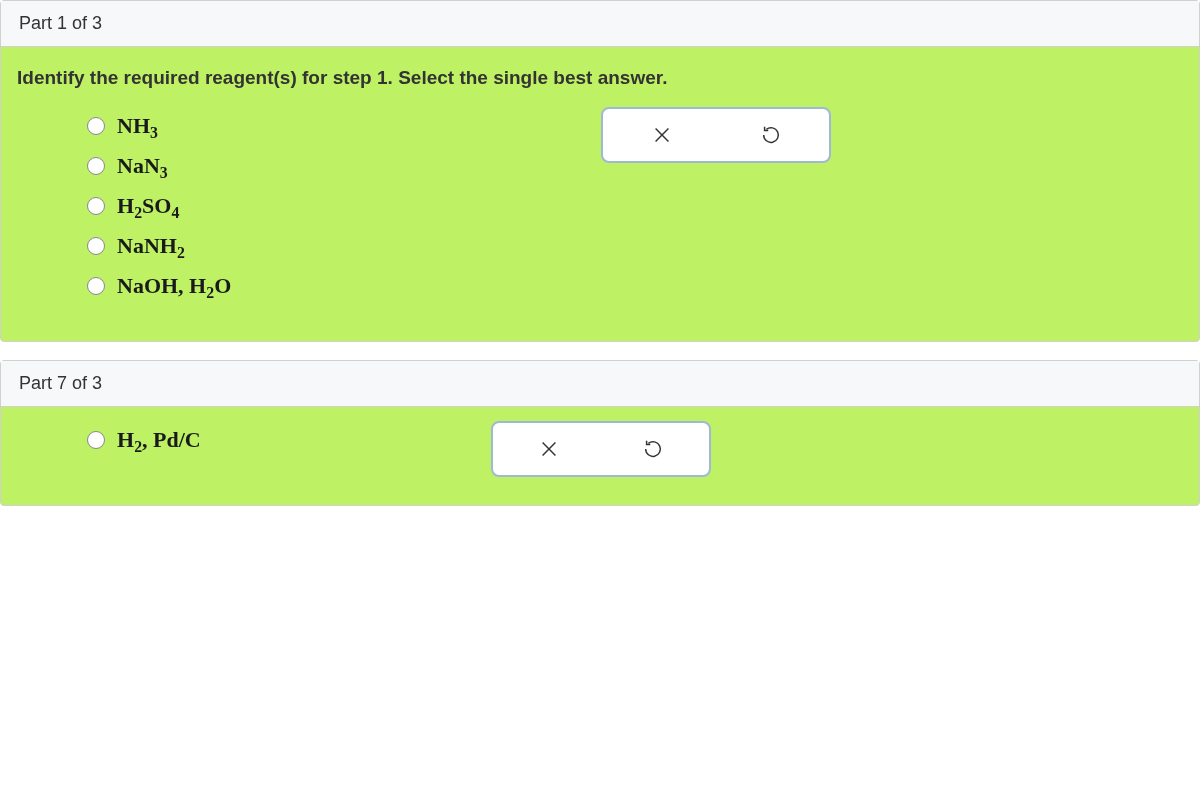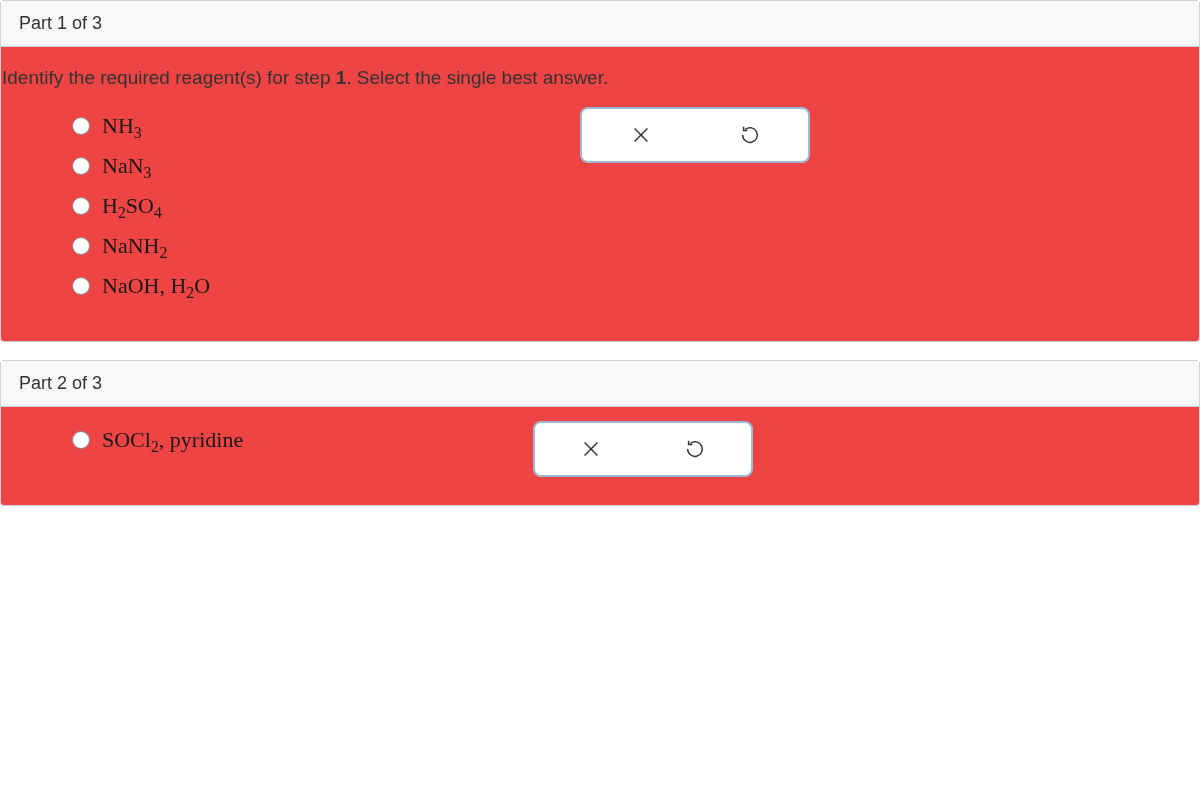--- a/index.html
+++ b/index.html
@@ -11,31 +11,32 @@
       font-family: Arial, Helvetica, sans-serif;
       background: #ffffff;
       width: 1200px;
       height: 812px;
       color: #333;
     }
     .part-container {
       border: 1px solid #d0d0d0;
       border-radius: 4px;
       margin-bottom: 18px;
-      background: #ef4444;
+      background: #bef264;
     }
     .part-header {
       background: #f7f8fa;
       border-bottom: 1px solid #d0d0d0;
       padding: 12px 18px;
       font-size: 18px;
       color: #333;
     }
     .part-body {
-      padding: 20px 16px 28px 1px;
+      padding: 20px 16px 28px 16px;
+      font-weight: bold;
     }
     .question-text {
       font-size: 19px;
       color: #333;
       margin-bottom: 24px;
     }
     .content-row {
       display: flex;
       align-items: flex-start;
       gap: 60px;
@@ -160,27 +161,27 @@
                 <polyline points="5 3 5 7 9 7"></polyline>
               </svg>
           </button>
         </div>
       </div>
     </div>
   </div>
 </div>
 
 <div class="part-container">
-  <div class="part-header">Part 2 of 3</div>
+  <div class="part-header">Part 7 of 3</div>
   <div class="part-body">
     <div class="content-row">
       <div class="options">
         <div class="option-row">
           <span class="radio"></span>
-          <span class="option-label">SOCl<sub>2</sub>, pyridine</span>
+          <span class="option-label">H<sub>2</sub>, Pd/C</span>
         </div>
       </div>
       <div class="panel-wrap-2">
         <div class="button-panel button-panel-small">
           <button class="icon-btn">
             <svg viewBox="0 0 24 24">
                 <line x1="5" y1="5" x2="19" y2="19"></line>
                 <line x1="19" y1="5" x2="5" y2="19"></line>
               </svg>
           </button>

